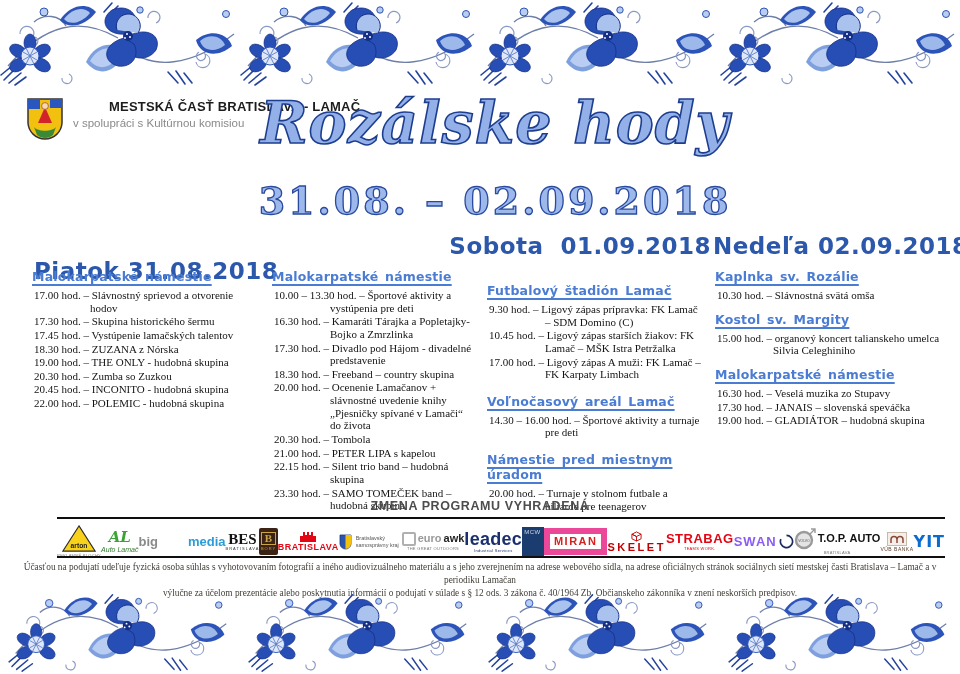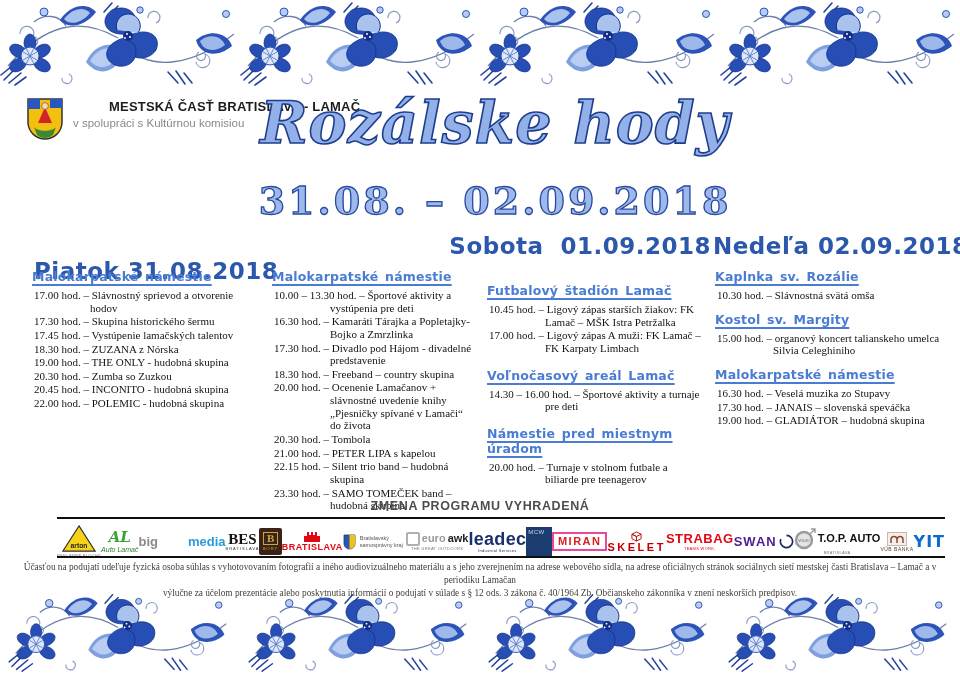--- a/index.html
+++ b/index.html
@@ -73,25 +73,25 @@
   .ba-name{color:#e30613;font-weight:bold;font-size:9px;letter-spacing:.5px;margin-top:1px;}
   .bsk{flex-direction:row;gap:4px;}
   .bsk-name{font-size:5.5px;color:#555;white-space:normal;width:46px;line-height:1.2;text-align:left;}
   .awk-box{width:10px;height:10px;border:2px solid #b0b0b0;border-radius:2px;}
   .awk1{color:#9a9a9a;font-weight:bold;font-size:11px;}
   .awk2{color:#222;font-weight:bold;font-size:11px;}
   .leadec{color:#1a2f6e;font-weight:bold;font-size:18px;letter-spacing:.3px;text-align:right;}
   .leadec-tag{color:#1a2f6e;}
   .mcw{width:30px;height:30px;background:#1b3c6e;display:flex;align-items:flex-start;justify-content:flex-start;padding:2px;box-sizing:border-box;}
   .mcw span{color:#cfd8e8;font-size:6px;letter-spacing:.5px;}
-  .miran{border:2px solid #ec4899;padding:2px 4px;color:#d42222;font-weight:bold;font-size:11px;letter-spacing:1.5px;}
+  .miran{border:6px solid #ec4899;padding:2px 4px;color:#d42222;font-weight:bold;font-size:11px;letter-spacing:1.5px;}
   .skelet-name{color:#c00000;font-weight:bold;font-size:11px;letter-spacing:2.5px;}
   .strabag{color:#e30613;font-weight:bold;font-size:13px;letter-spacing:.5px;}
   .strabag-tag{color:#e30613;}
-  .swan{color:#4c1d95;font-weight:bold;font-size:13px;letter-spacing:1px;}
+  .swan{color:#8b5cf6;font-weight:bold;font-size:13px;letter-spacing:1px;}
   .topauto{color:#111;font-weight:bold;font-size:11px;}
   .vub-name{font-size:5px;color:#5a3a2a;letter-spacing:.5px;margin-top:1px;}
   .yit{color:#0a6bd0;font-weight:bold;font-size:16px;letter-spacing:1px;font-family:"DejaVu Sans",sans-serif;}
 
   
   .disclaimer{position:absolute;top:561px;left:14px;right:14px;text-align:center;
               font-size:9.3px;line-height:1.4;color:#44403a;}
 </style>
 </head>
 <body>
@@ -219,20 +219,21 @@
           <div class="event">20.00 hod. – Ocenenie Lamačanov + slávnostné uvedenie knihy „Pjesničky spívané v Lamači“ do života</div>
           <div class="event">20.30 hod. – Tombola</div>
           <div class="event">21.00 hod. – PETER LIPA s kapelou</div>
           <div class="event">22.15 hod. – Silent trio band – hudobná skupina</div>
           <div class="event">23.30 hod. – SAMO TOMEČEK band – hudobná skupina</div>
         </div>
       </div>
     <div class="day-col col-satside">
         <div class="section">
           <div class="venue">Futbalový štadión Lamač</div>
+          <div class="event">9.30 hod. – Ligový zápas prípravka: FK Lamač – SDM Domino (C)</div>
           <div class="event">10.45 hod. – Ligový zápas starších žiakov: FK Lamač – MŠK Istra Petržalka</div>
           <div class="event">17.00 hod. – Ligový zápas A muži: FK Lamač – FK Karpaty Limbach</div>
         </div>
         <div class="section">
           <div class="venue">Voľnočasový areál Lamač</div>
           <div class="event">14.30 – 16.00 hod. – Športové aktivity a turnaje pre deti</div>
         </div>
         <div class="section">
           <div class="venue">Námestie pred miestnym úradom</div>
           <div class="event">20.00 hod. – Turnaje v stolnom futbale a biliarde pre teenagerov</div>

